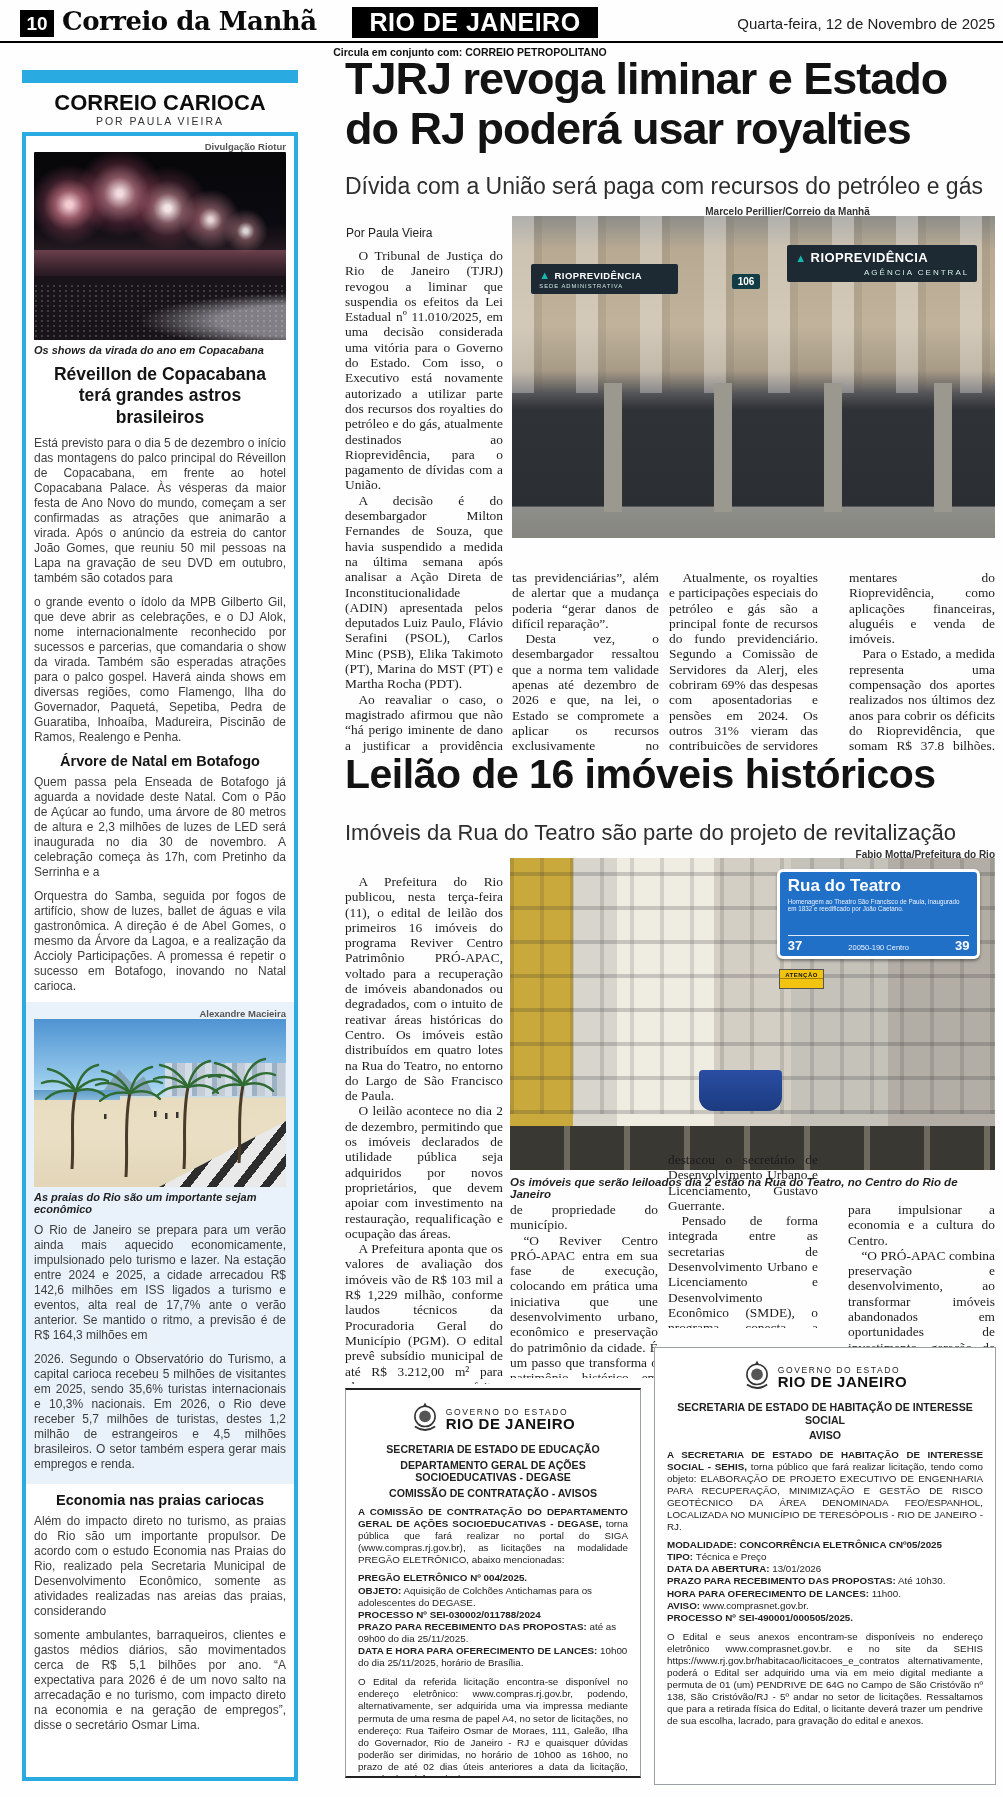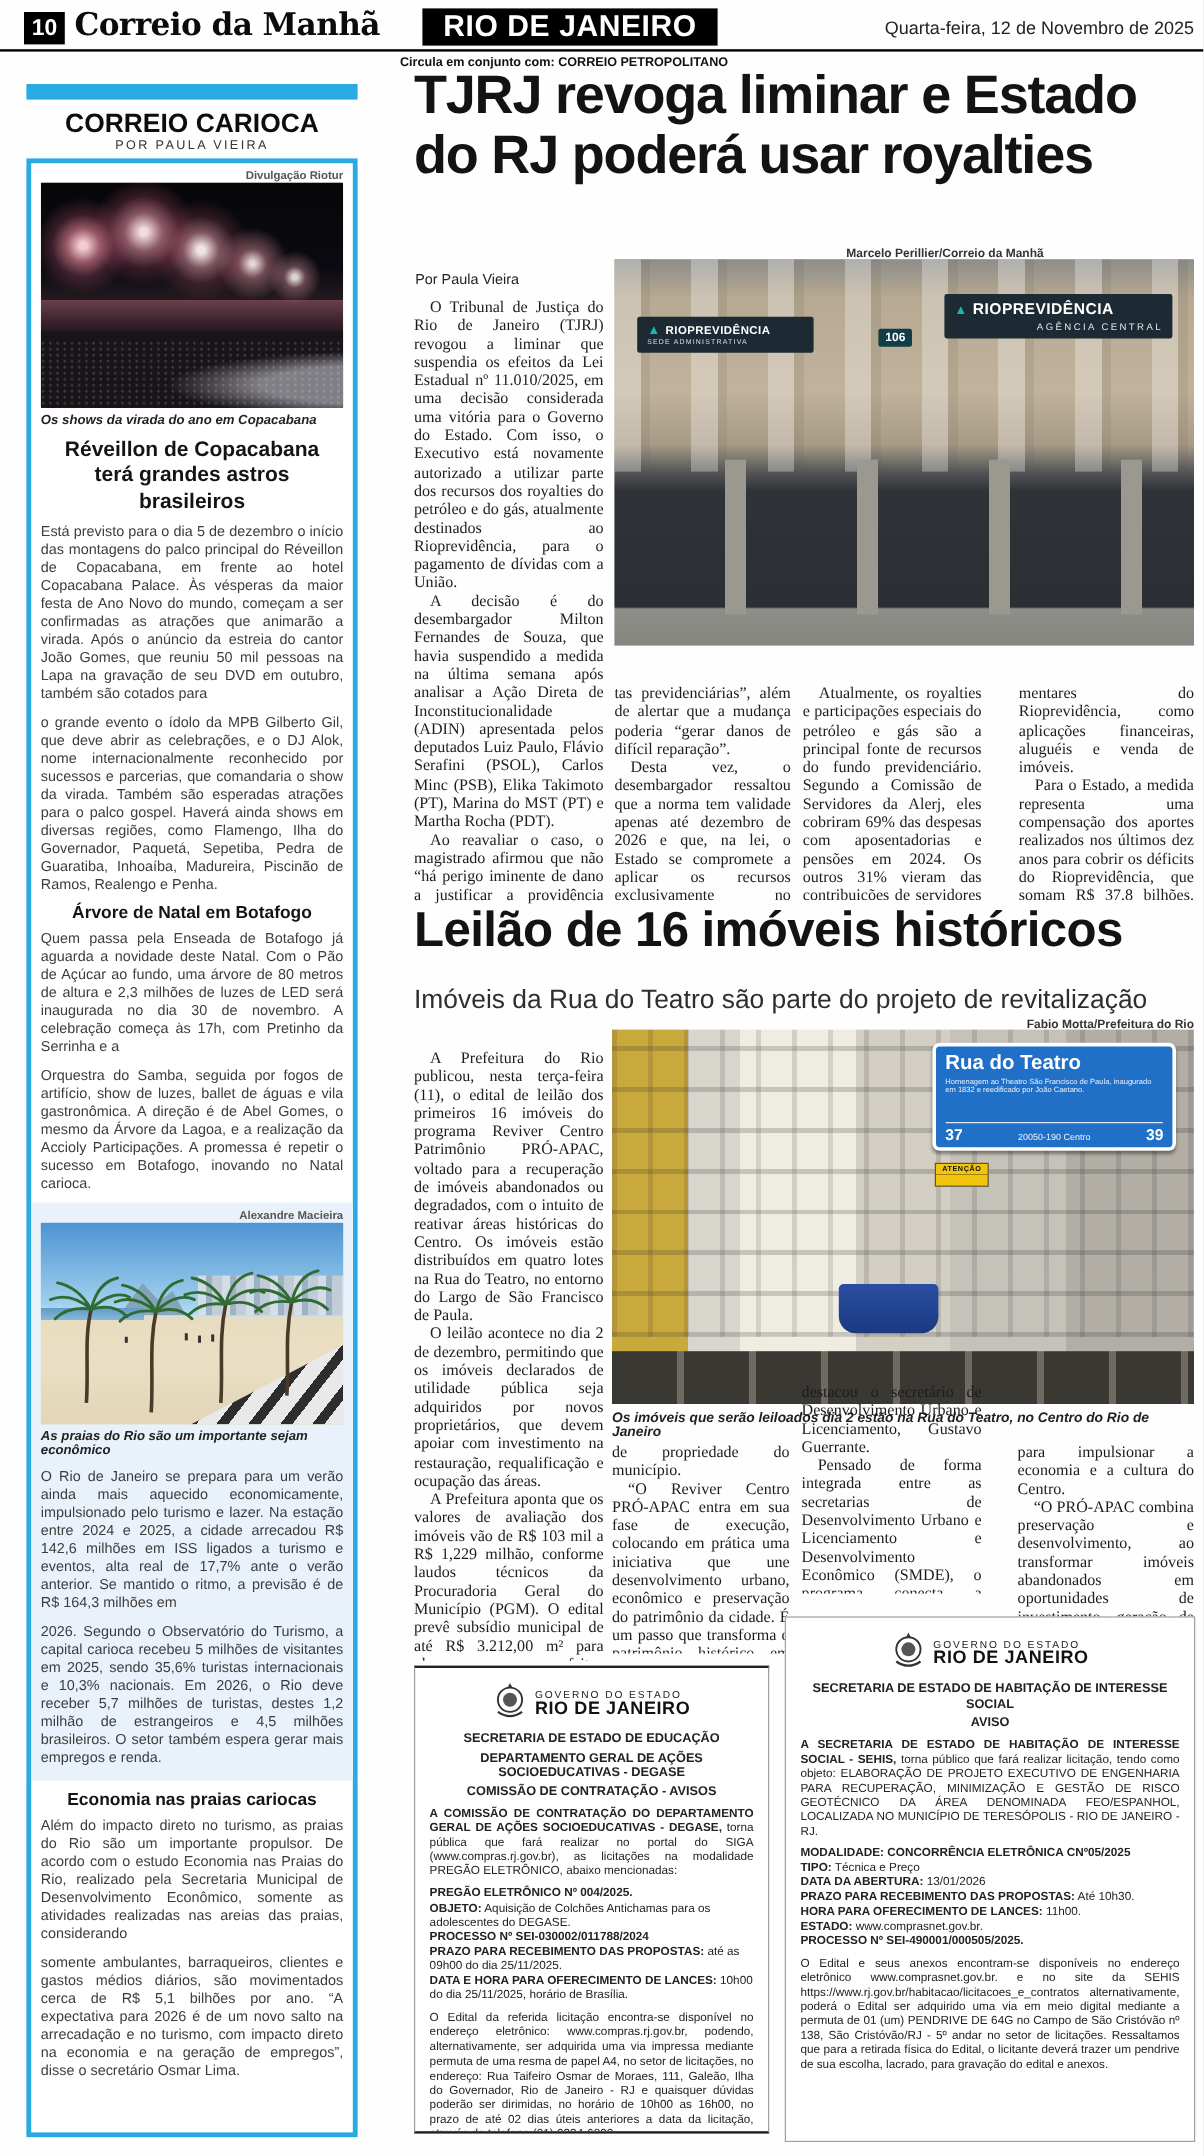--- a/index.html
+++ b/index.html
@@ -220,20 +220,21 @@
 
     <div class="cc-h">Economia nas praias cariocas</div>
     <div class="cc-text">
       <div>Além do impacto direto no turismo, as praias do Rio são um importante propulsor. De acordo com o estudo Economia nas Praias do Rio, realizado pela Secretaria Municipal de Desenvolvimento Econômico, somente as atividades realizadas nas areias das praias, considerando</div>
       <div>somente ambulantes, barraqueiros, clientes e gastos médios diários, são movimentados cerca de R$ 5,1 bilhões por ano. “A expectativa para 2026 é de um novo salto na arrecadação e no turismo, com impacto direto na economia e na geração de empregos”, disse o secretário Osmar Lima.</div>
     </div>
 
   </div>
 
   <div class="abs m-headline">TJRJ revoga liminar e Estado do RJ poderá usar royalties</div>
+  <div class="abs m-subhead">Dívida com a União será paga com recursos do petróleo e gás</div>
   <div class="abs m-credit credit">Marcelo Perillier/Correio da Manhã</div>
   <div class="abs m-byline">Por Paula Vieira</div>
 
   <div class="abs photo3">
     <div class="p3-pilasters"></div>
     <div class="p3-cols"></div>
     <div class="p3-sign p3-sign-left">
       <span class="tri">▲</span><span>RIOPREVIDÊNCIA</span>
       <span class="sub">SEDE ADMINISTRATIVA</span>
     </div>
@@ -326,19 +327,19 @@
     </div>
     <h4>SECRETARIA DE ESTADO DE HABITAÇÃO DE INTERESSE SOCIAL</h4>
     <h4>AVISO</h4>
     <div class="para"><b>A SECRETARIA DE ESTADO DE HABITAÇÃO DE INTERESSE SOCIAL - SEHIS,</b> torna público que fará realizar licitação, tendo como objeto: ELABORAÇÃO DE PROJETO EXECUTIVO DE ENGENHARIA PARA RECUPERAÇÃO, MINIMIZAÇÃO E GESTÃO DE RISCO GEOTÉCNICO DA ÁREA DENOMINADA FEO/ESPANHOL, LOCALIZADA NO MUNICÍPIO DE TERESÓPOLIS - RIO DE JANEIRO - RJ.</div>
     <div class="lines">
         <div><b>MODALIDADE: CONCORRÊNCIA ELETRÔNICA CNº05/2025</b></div>
         <div><b>TIPO:</b> Técnica e Preço</div>
         <div><b>DATA DA ABERTURA:</b> 13/01/2026</div>
         <div><b>PRAZO PARA RECEBIMENTO DAS PROPOSTAS:</b> Até 10h30.</div>
         <div><b>HORA PARA OFERECIMENTO DE LANCES:</b> 11h00.</div>
-        <div><b>ESTADO:</b> www.comprasnet.gov.br.</div>
+        <div><b>AVISO:</b> www.comprasnet.gov.br.</div>
         <div><b>PROCESSO Nº SEI-490001/000505/2025.</b></div>
       </div>
     <div class="para">O Edital e seus anexos encontram-se disponíveis no endereço eletrônico www.comprasnet.gov.br. e no site da SEHIS https://www.rj.gov.br/habitacao/licitacoes_e_contratos alternativamente, poderá o Edital ser adquirido uma via em meio digital mediante a permuta de 01 (um) PENDRIVE DE 64G no Campo de São Cristóvão nº 138, São Cristóvão/RJ - 5º andar no setor de licitações. Ressaltamos que para a retirada física do Edital, o licitante deverá trazer um pendrive de sua escolha, lacrado, para gravação do edital e anexos.</div>
   </div>
 
 </div>
 
 </body></html>

